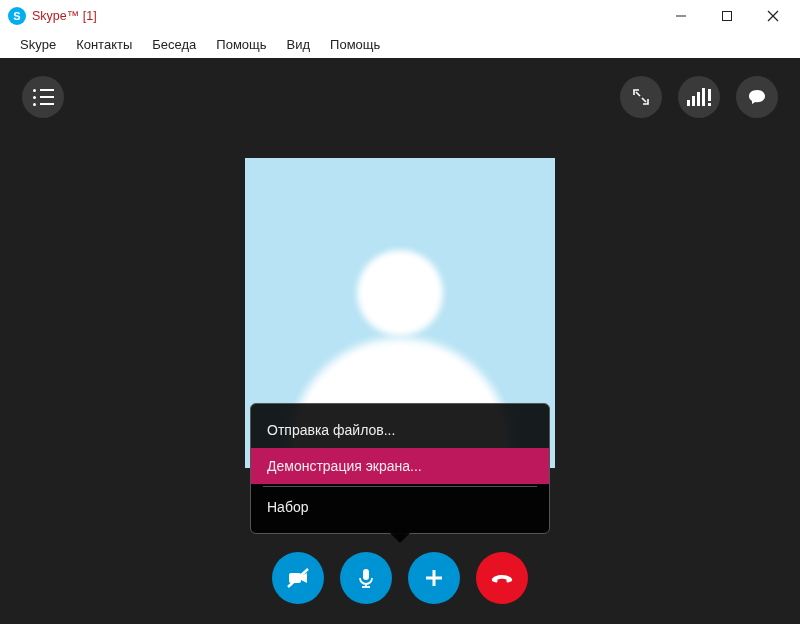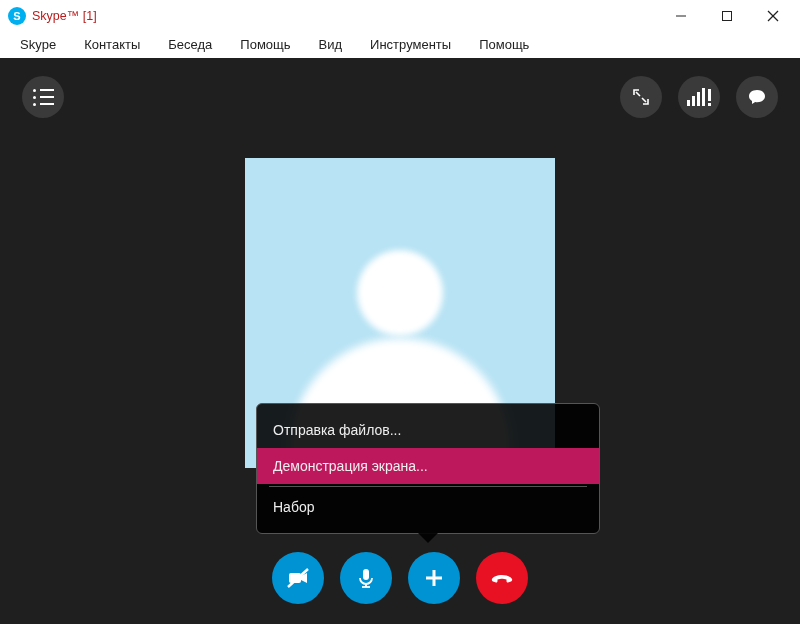--- a/index.html
+++ b/index.html
@@ -7,40 +7,40 @@
 
   
   .titlebar { height: 32px; display:flex; align-items:center; padding:0 4px 0 8px; }
   .titlebar .app-icon { width:18px; height:18px; border-radius:50%; background:#00aff0; display:flex; align-items:center; justify-content:center; color:#fff; font-weight:bold; font-size:11px; margin-right:6px; }
   .titlebar .title { font-size:12.5px; color:#b91c1c; }
   .titlebar .spacer { flex:1; }
   .win-btn { width:46px; height:32px; display:flex; align-items:center; justify-content:center; cursor:pointer; }
   .win-btn svg { stroke:#222; }
 
   
-  .menubar { height:26px; display:flex; align-items:center; padding:0 4px 2px 10px; gap:8px; }
+  .menubar { height:26px; display:flex; align-items:center; padding:0 4px 2px 10px; gap:0; }
   .menuitem { font-size:13px; color:#222; padding:3px 10px; cursor:pointer; }
 
   
   .call-area { position:relative; width:100%; height:566px; background:#1f1f1f; }
 
   
   .top-left-btn, .top-right-btn { position:absolute; top:18px; width:42px; height:42px; border-radius:50%; background:#3a3a3a; display:flex; align-items:center; justify-content:center; cursor:pointer; }
   .top-left-btn { left:22px; }
   .tr-group { position:absolute; top:18px; right:22px; display:flex; gap:16px; }
   .tr-btn { width:42px; height:42px; border-radius:50%; background:#3a3a3a; display:flex; align-items:center; justify-content:center; cursor:pointer; }
   .tr-btn svg, .top-left-btn svg { fill:#fff; }
 
   
   .avatar-box { position:absolute; left:50%; top:100px; transform:translateX(-50%); width:310px; height:310px; background:#b7e3f4; overflow:hidden; }
   .avatar-head { position:absolute; left:50%; top:92px; transform:translateX(-50%); width:86px; height:86px; border-radius:50%; background:#fff; filter: blur(3px); }
   .avatar-body { position:absolute; left:50%; bottom:-90px; transform:translateX(-50%); width:220px; height:220px; border-radius:50%; background:#fff; filter: blur(4px); }
 
   
-  .popup { position:absolute; left:50%; transform:translateX(-50%); bottom:90px; width:344px; background:rgba(0,0,0,0.88); border:1px solid #555; border-radius:6px; padding:8px 0;margin-left:28px; }
+  .popup { position:absolute; left:50%; transform:translateX(-50%); bottom:90px; width:300px; background:rgba(0,0,0,0.88); border:1px solid #555; border-radius:6px; padding:8px 0; }
   .popup::after {
     content:""; position:absolute; bottom:-10px; left:50%; transform:translateX(-50%);
     border-left:10px solid transparent; border-right:10px solid transparent; border-top:10px solid rgba(0,0,0,0.88);
   }
   .popup-item { padding:10px 16px; font-size:14px; color:#eee; cursor:pointer; white-space:nowrap; overflow:hidden; text-overflow:ellipsis; }
   .popup-item.selected { background:#be185d; }
   .popup-sep { height:1px; background:#555; margin:2px 12px; }
 
   
   .controls { position:absolute; left:50%; bottom:20px; transform:translateX(-50%); display:flex; gap:16px; }
@@ -90,21 +90,20 @@
       </svg>
   </div>
 </div>
 
 <div class="menubar">
   <div class="menuitem">Skype</div>
   <div class="menuitem">Контакты</div>
   <div class="menuitem">Беседа</div>
   <div class="menuitem">Помощь</div>
   <div class="menuitem">Вид</div>
-  <div class="menuitem">Инструменты</div>
   <div class="menuitem">Помощь</div>
 </div>
 
 <div class="call-area">
 
   <div class="top-left-btn">
     <div class="list-icon">
       <div class="list-row">
           <span class="dot"></span>
           <span class="line"></span>

